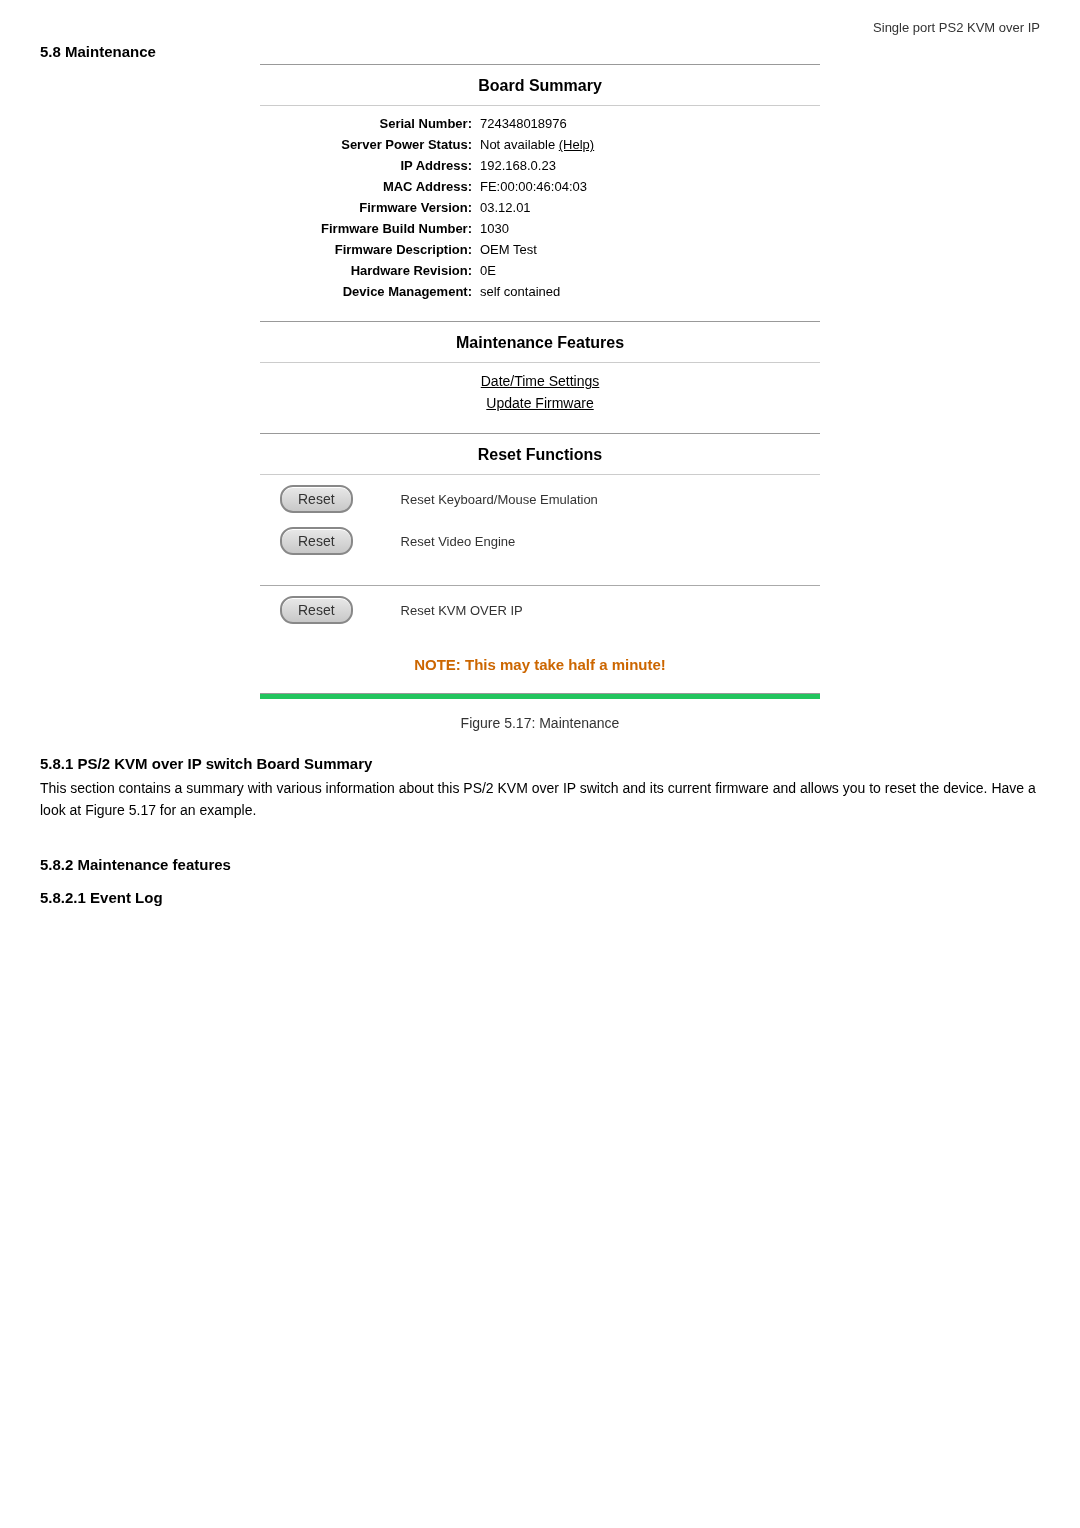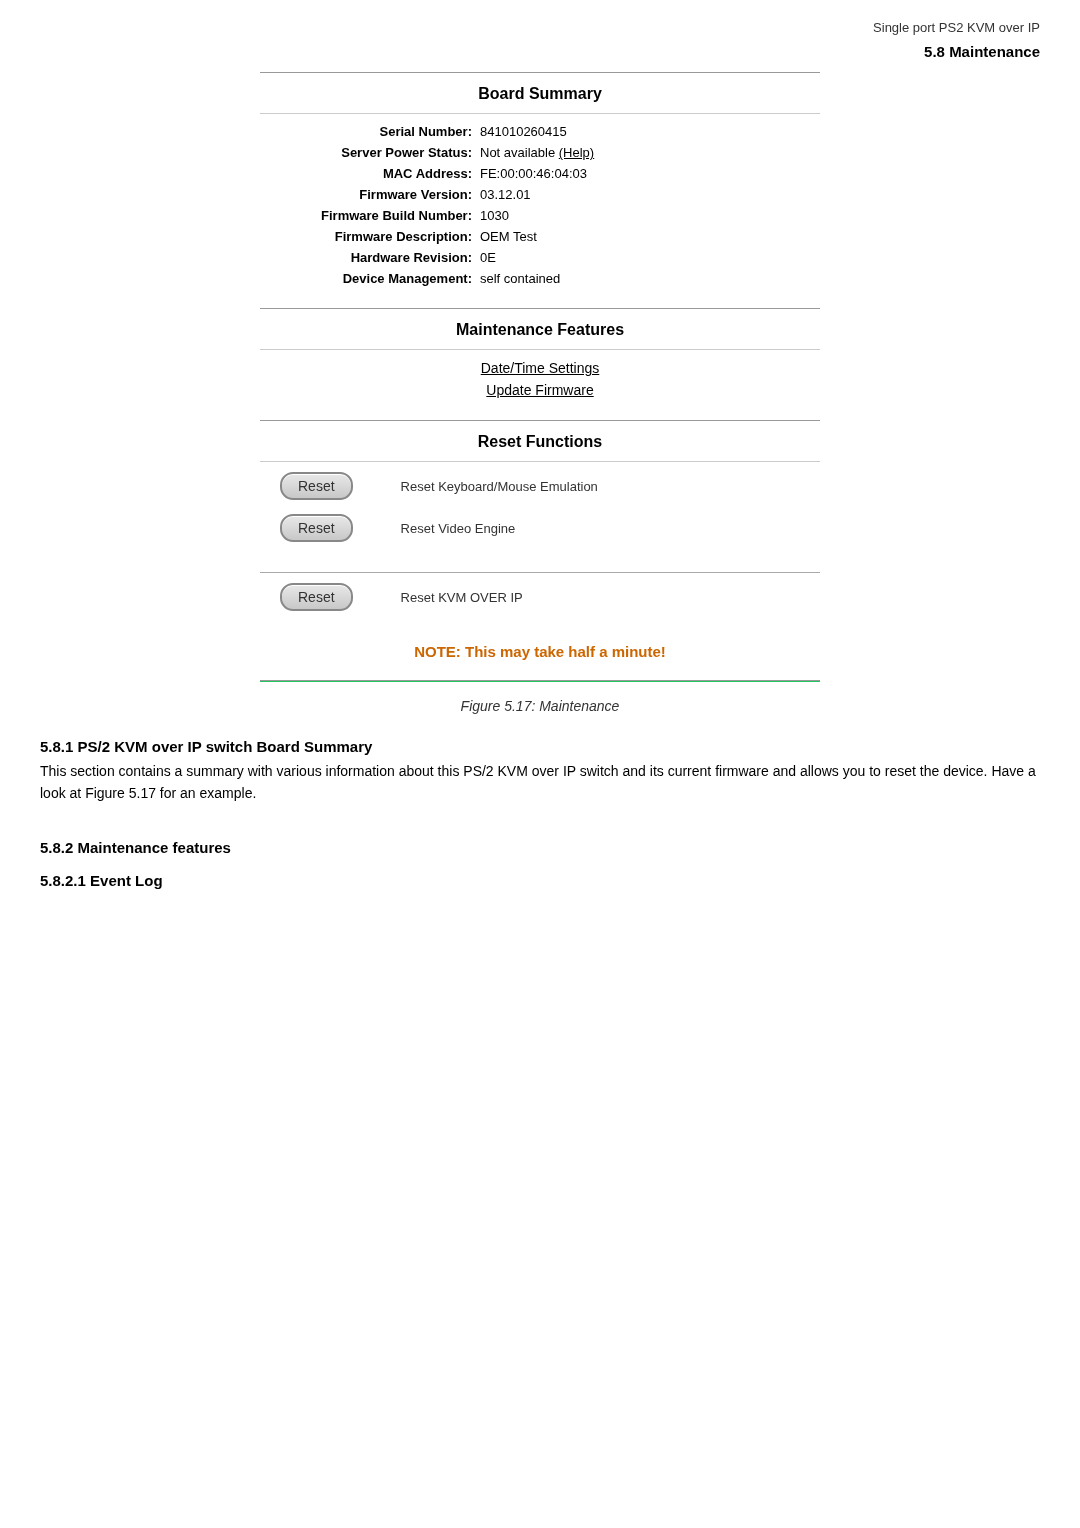--- a/index.html
+++ b/index.html
@@ -14,28 +14,27 @@
     }
     .header-right {
       text-align: right;
       font-size: 13px;
       color: #333;
       margin-bottom: 8px;
     }
     .section-title {
       font-size: 15px;
       font-weight: bold;
-      margin-bottom: 12px;
-      text-align: right;
+      margin-bottom: 4px;
     }
     .main-container {
       width: 560px;
       margin: 0 auto;
       border-top: 1px solid #999;
-      border-bottom: 1px solid #22c55e;
+      border-bottom: 5px solid #22c55e;
     }
     .board-summary-section {
       border-bottom: 1px solid #999;
       padding: 0;
     }
     .section-header {
       text-align: center;
       font-size: 16px;
       font-weight: bold;
       padding: 12px 0 10px;
@@ -118,21 +117,20 @@
       font-size: 15px;
       font-weight: bold;
       padding: 8px 0 12px;
       margin-top: 24px;
     }
     .figure-caption {
       text-align: center;
       font-size: 14px;
       color: #333;
       margin: 16px 0 24px;
-      font-style: italic;
     }
     .doc-section-title {
       font-size: 15px;
       font-weight: bold;
       margin-bottom: 5px;
     }
     .doc-paragraph {
       font-size: 14px;
       line-height: 1.6;
       margin-bottom: 34px;
@@ -156,25 +154,29 @@
 <div class="section-title">5.8 Maintenance</div>
 
 <div class="main-container">
 
   <div class="board-summary-section">
     <div class="section-header">Board Summary</div>
     <div class="info-table">
 
       <div class="info-row">
         <span class="info-label">Serial Number:</span>
-        <span class="info-value">841010260415</span>
+        <span class="info-value">724348018976</span>
       </div>
       <div class="info-row">
         <span class="info-label">Server Power Status:</span>
         <span class="info-value">Not available <a href="#">(Help)</a></span>
+      </div>
+      <div class="info-row">
+        <span class="info-label">IP Address:</span>
+        <span class="info-value">192.168.0.23</span>
       </div>
       <div class="info-row">
         <span class="info-label">MAC Address:</span>
         <span class="info-value">FE:00:00:46:04:03</span>
       </div>
       <div class="info-row">
         <span class="info-label">Firmware Version:</span>
         <span class="info-value">03.12.01</span>
       </div>
       <div class="info-row">

